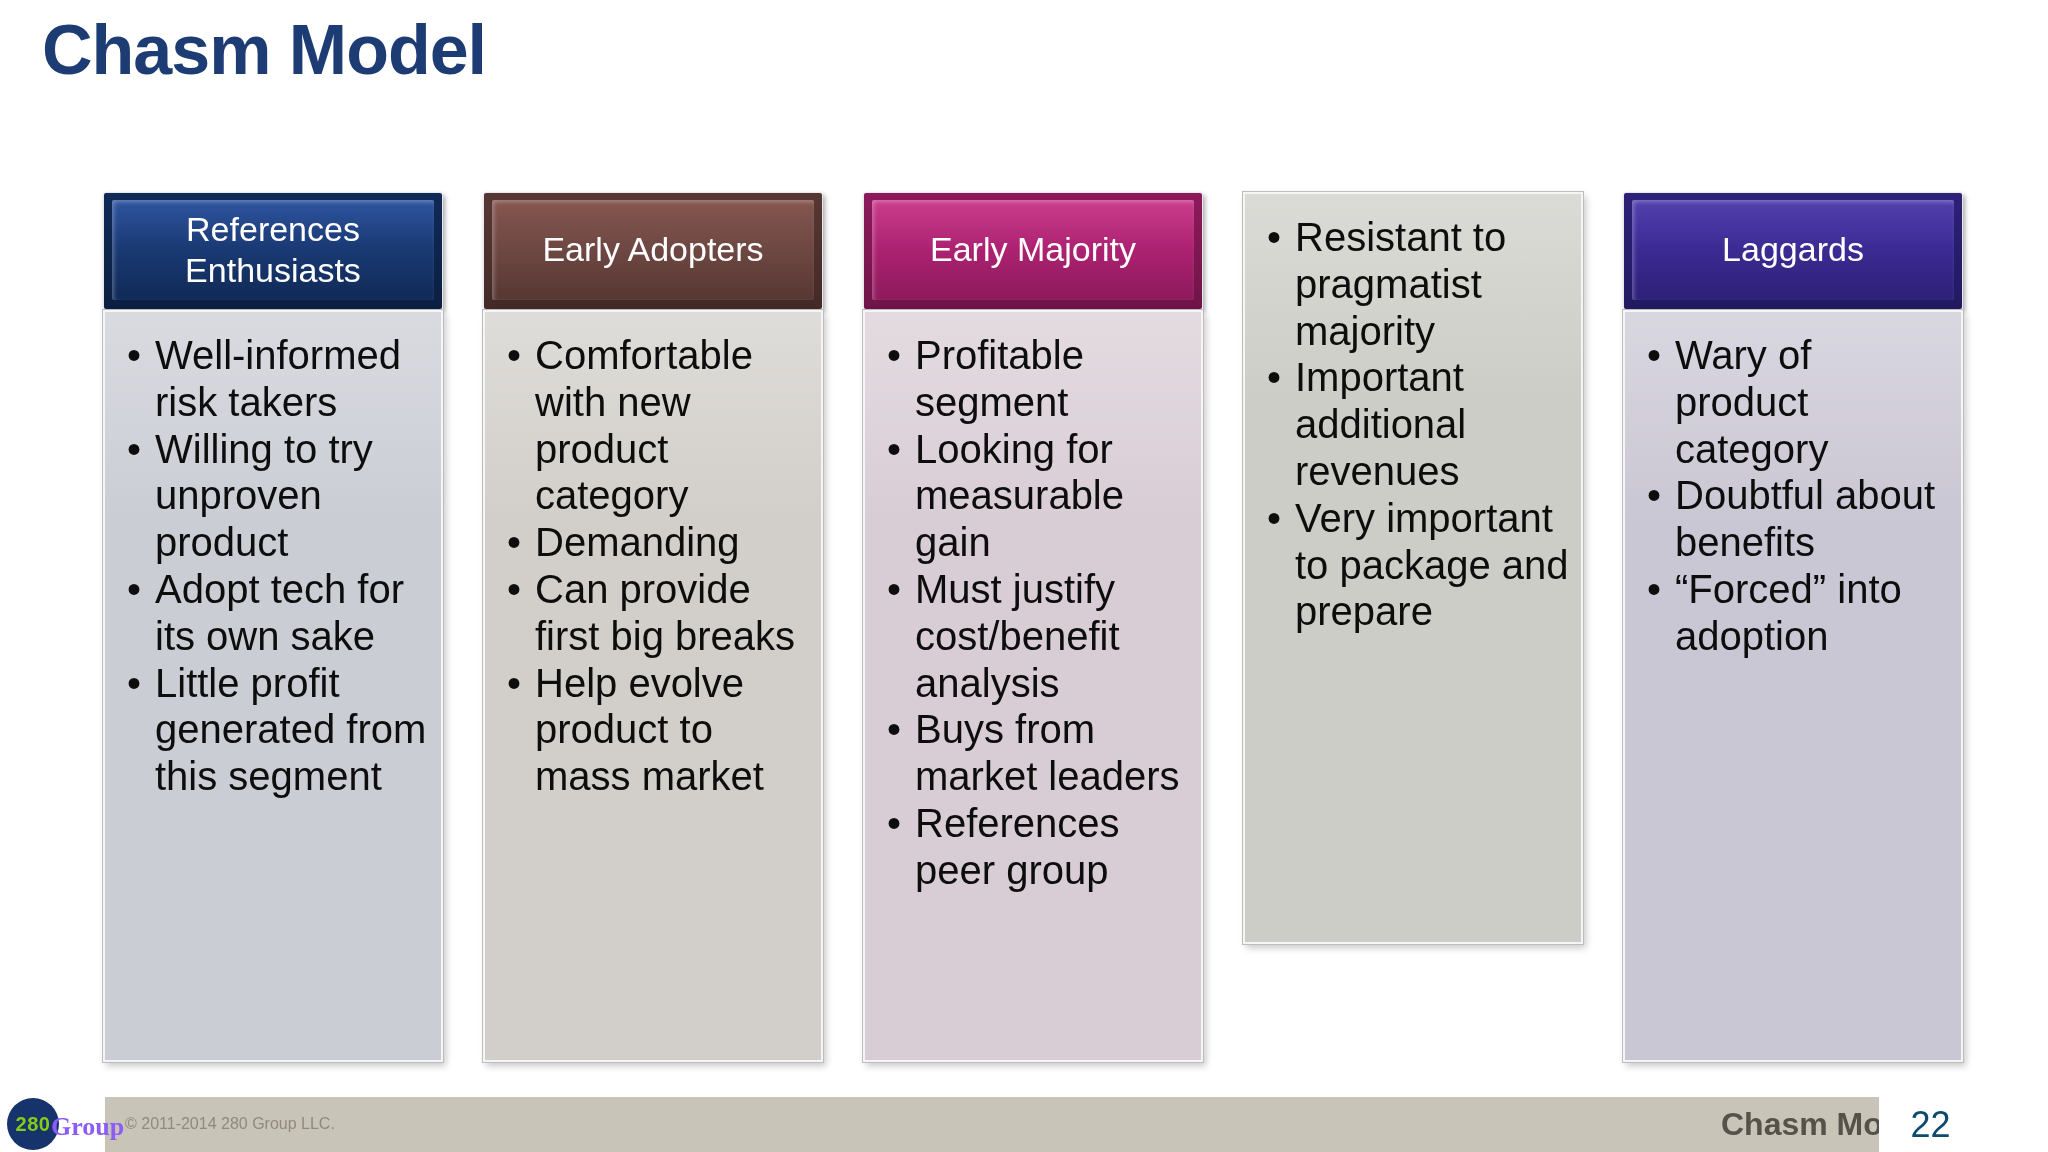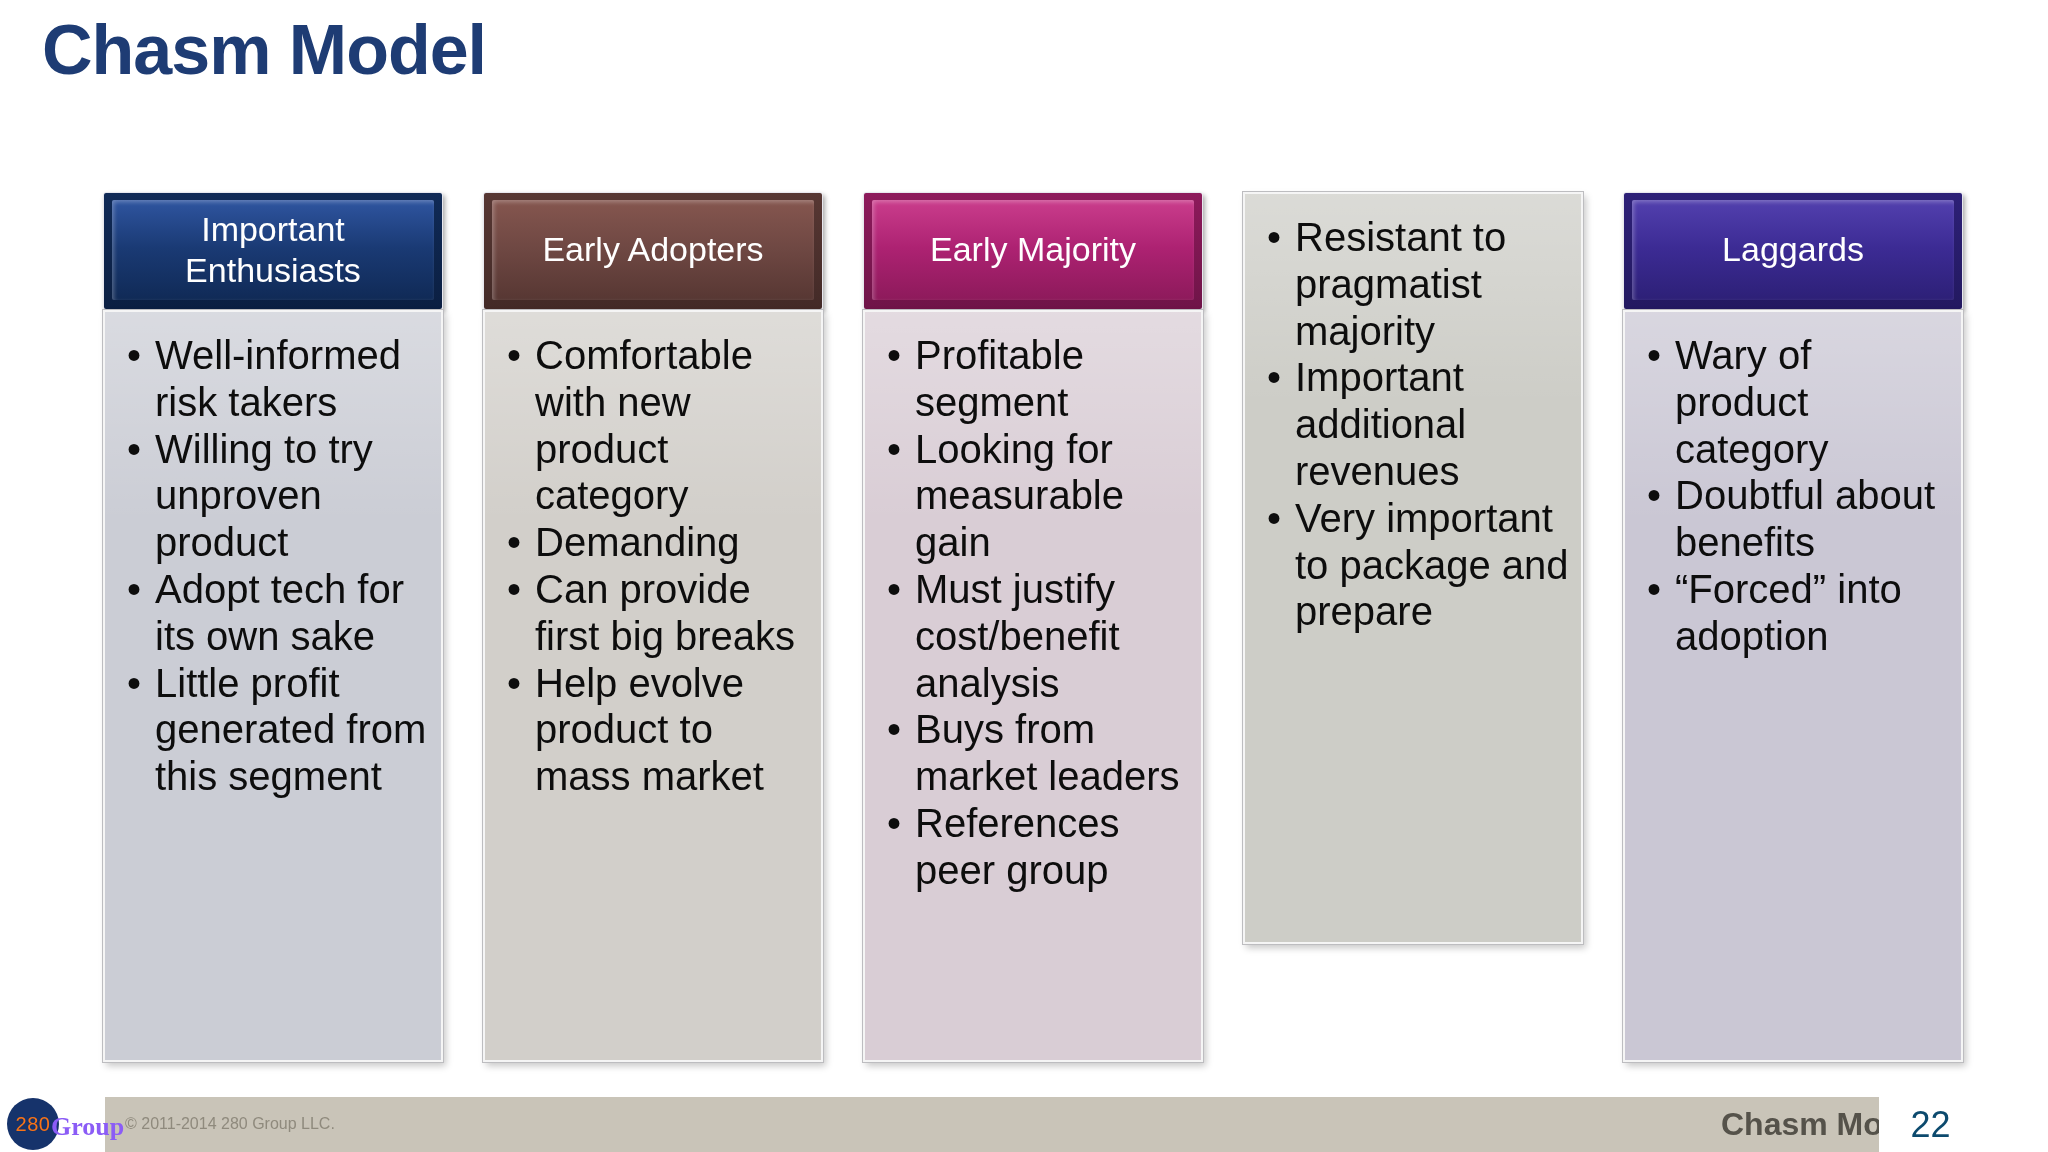--- a/index.html
+++ b/index.html
@@ -89,40 +89,40 @@
   }
 
   .logo { position: absolute; left: 7px; top: 1096px; width: 100px; height: 56px; }
   .logo-circle {
     position: absolute; left: 0; top: 2px;
     width: 52px; height: 52px; border-radius: 50%;
     background: #16336b;
     display: flex; align-items: center; justify-content: center;
   }
   .logo-number {
-    color: #f97316; font-size: 20px; font-weight: normal; letter-spacing: 0.5px;
+    color: #84cc16; font-size: 20px; font-weight: bold; letter-spacing: 0.5px;
     text-shadow: 0 0 1px #16336b;
   }
   .logo-word {
     position: absolute; left: 44px; top: 16px;
     color: #8b5cf6; font-size: 26px; font-weight: bold; font-family: Liberation Serif, serif;
   }
 </style>
 </head>
 <body>
 
 <div class="slide">
 
   <h1 class="page-title">Chasm Model</h1>
 
   <div class="columns">
   <div class="column" style="--c-light: #2f55a0; --c-main: #1a3a74; --c-dark: #102a56; --c-darker: #0b1f42; --c-body: #cbcdd5;">
     <div class="col-header">
       <div class="col-header-inner">
-        <span class="col-header-label">Important Enthusiasts</span>
+        <span class="col-header-label">References Enthusiasts</span>
       </div>
     </div>
     <div class="col-body">
       <ul class="bullet-list">
             <li>Well-informed risk takers</li>
             <li>Willing to try unproven product</li>
             <li>Adopt tech for its own sake</li>
             <li>Little profit generated from this segment</li>
           </ul>
     </div>

